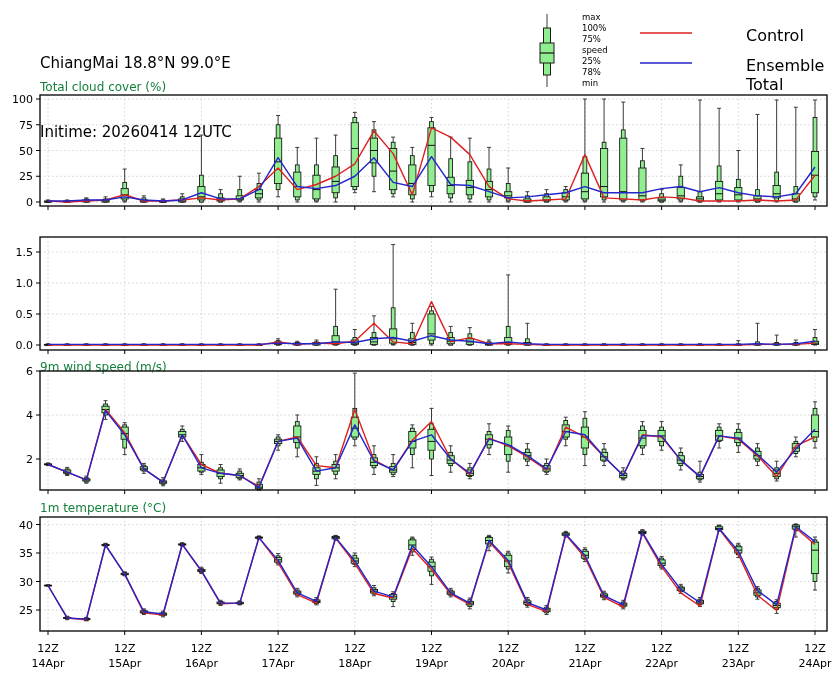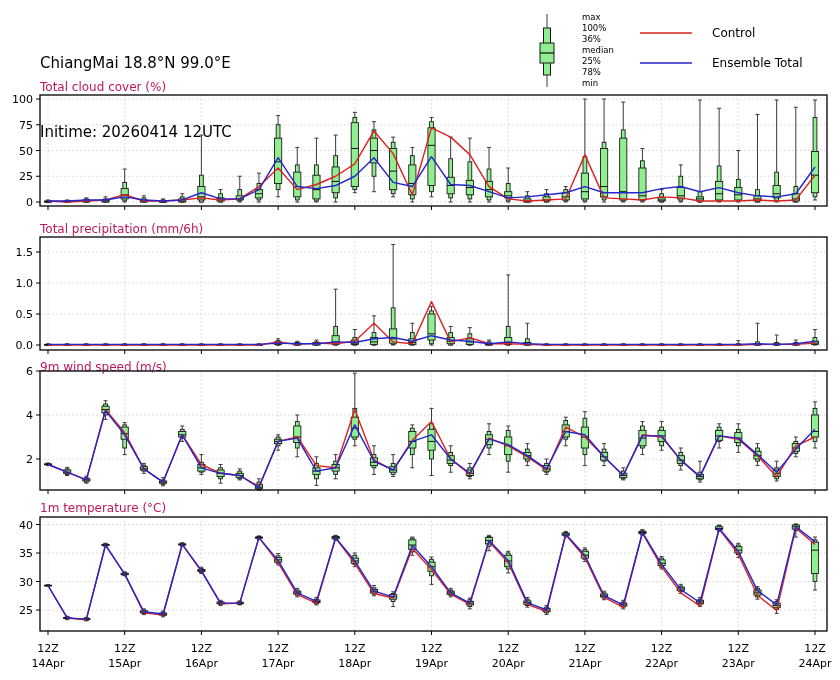--- a/index.html
+++ b/index.html
@@ -1,45 +1,44 @@
 <!DOCTYPE html>
 <html><head>
 <meta charset="utf-8">
 <style>
   html,body{margin:0;padding:0;background:#fff;}
   #stage{position:relative;width:840px;height:680px;background:#ffffff;overflow:hidden;
          font-family:"DejaVu Sans","Liberation Sans",sans-serif;color:#000;}
   #header{position:absolute;left:40px;top:6px;line-height:23px;font-size:15px;white-space:pre;}
-  .panel-title{position:absolute;font-size:12px;color:#be185d;}
+  .panel-title{position:absolute;font-size:12px;color:#15803d;}
   #plotsvg{position:absolute;left:0;top:0;}
   .boxleg-label{position:absolute;left:582px;font-size:8.5px;line-height:10px;}
-  .lineleg-label{position:absolute;left:712px;font-size:12px;}
+  .lineleg-label{position:absolute;left:746px;font-size:16px;}
 </style>
 </head>
 <body>
 
 <div id="stage">
   <div id="header">
     <div>ChiangMai 18.8°N 99.0°E</div>
     <div>Initime: 20260414 12UTC</div>
   </div>
 
   <span class="boxleg-label" style="top:12px">max</span>
   <span class="boxleg-label" style="top:23px">100%</span>
-  <span class="boxleg-label" style="top:34px">36%</span>
-  <span class="boxleg-label" style="top:45px">median</span>
+  <span class="boxleg-label" style="top:34px">75%</span>
+  <span class="boxleg-label" style="top:45px">speed</span>
   <span class="boxleg-label" style="top:56px">25%</span>
   <span class="boxleg-label" style="top:67px">78%</span>
   <span class="boxleg-label" style="top:78px">min</span>
 
   <span class="lineleg-label" style="top:26px">Control</span>
   <span class="lineleg-label" style="top:56px">Ensemble Total</span>
 
   <div class="panel-title" style="left:40px;top:80px">Total cloud cover (%)</div>
-  <div class="panel-title" style="left:40px;top:222px">Total precipitation (mm/6h)</div>
   <div class="panel-title" style="left:40px;top:360px">9m wind speed (m/s)</div>
   <div class="panel-title" style="left:40px;top:501px">1m temperature (°C)</div>
 
   <svg id="plotsvg" width="840" height="680">
       <line x1="40" y1="202" x2="827" y2="202" stroke="#c9c9c9" stroke-width="0.8" stroke-dasharray="1.5,2.5"></line>
       <line x1="36" y1="202" x2="40" y2="202" stroke="#000" stroke-width="1"></line>
       <text x="33" y="206" text-anchor="end" font-size="11px" fill="#000">0</text>
       <line x1="40" y1="176.25" x2="827" y2="176.25" stroke="#c9c9c9" stroke-width="0.8" stroke-dasharray="1.5,2.5"></line>
       <line x1="36" y1="176.25" x2="40" y2="176.25" stroke="#000" stroke-width="1"></line>
       <text x="33" y="180.25" text-anchor="end" font-size="11px" fill="#000">25</text>

